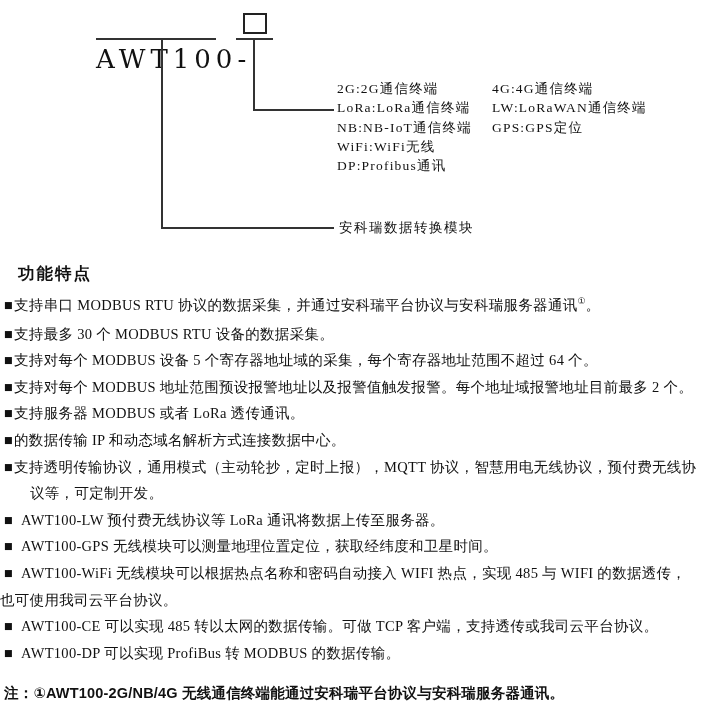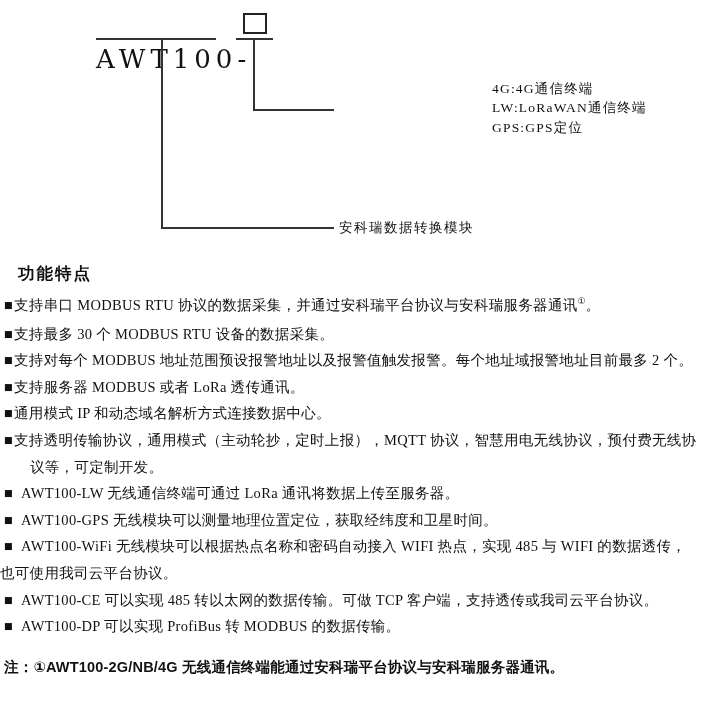--- a/index.html
+++ b/index.html
@@ -84,40 +84,48 @@
     <div class="model-title">AWT100-</div>
     <div class="model-box"></div>
 
     <div class="dline underline-a"></div>
     <div class="dline underline-b"></div>
     <div class="dline vline-a"></div>
     <div class="dline hline-a"></div>
     <div class="dline vline-b"></div>
     <div class="dline hline-b"></div>
 
+    <div class="options options-left">
+      <div>2G:2G通信终端</div>
+      <div>LoRa:LoRa通信终端</div>
+      <div>NB:NB-IoT通信终端</div>
+      <div>WiFi:WiFi无线</div>
+      <div>DP:Profibus通讯</div>
+    </div>
     <div class="options options-right">
       <div>4G:4G通信终端</div>
       <div>LW:LoRaWAN通信终端</div>
       <div>GPS:GPS定位</div>
     </div>
 
     <div class="module-label">安科瑞数据转换模块</div>
   </div>
 
   <div class="features">
     <h2 class="features-heading">功能特点</h2>
 
     <div class="feature-list">
       <div class="feature-item"><span class="bullet">■</span><span class="ftext">支持串口 MODBUS RTU 协议的数据采集，并通过安科瑞平台协议与安科瑞服务器通讯</span><span class="fsup">①</span><span class="ftext">。</span></div>
       <div class="feature-item"><span class="bullet">■</span><span class="ftext">支持最多 30 个 MODBUS RTU 设备的数据采集。</span></div>
+      <div class="feature-item"><span class="bullet">■</span><span class="ftext">支持对每个 MODBUS 设备 5 个寄存器地址域的采集，每个寄存器地址范围不超过 64 个。</span></div>
       <div class="feature-item"><span class="bullet">■</span><span class="ftext">支持对每个 MODBUS 地址范围预设报警地址以及报警值触发报警。每个地址域报警地址目前最多 2 个。</span></div>
       <div class="feature-item"><span class="bullet">■</span><span class="ftext">支持服务器 MODBUS 或者 LoRa 透传通讯。</span></div>
-      <div class="feature-item"><span class="bullet">■</span><span class="ftext">通用模式 IP 和动态域名解析方式连接数据中心。</span></div>
+      <div class="feature-item"><span class="bullet">■</span><span class="ftext">的数据传输 IP 和动态域名解析方式连接数据中心。</span></div>
       <div class="feature-item hang"><span class="bullet">■</span><span class="ftext">支持透明传输协议，通用模式（主动轮抄，定时上报），MQTT 协议，智慧用电无线协议，预付费无线协议等，可定制开发。</span></div>
-      <div class="feature-item gap"><span class="bullet">■</span><span class="ftext">AWT100-LW 无线通信终端可通过 LoRa 通讯将数据上传至服务器。</span></div>
+      <div class="feature-item gap"><span class="bullet">■</span><span class="ftext">AWT100-LW 预付费无线协议等 LoRa 通讯将数据上传至服务器。</span></div>
       <div class="feature-item gap"><span class="bullet">■</span><span class="ftext">AWT100-GPS 无线模块可以测量地理位置定位，获取经纬度和卫星时间。</span></div>
       <div class="feature-item gap outdent"><span class="bullet">■</span><span class="ftext">AWT100-WiFi 无线模块可以根据热点名称和密码自动接入 WIFI 热点，实现 485 与 WIFI 的数据透传，也可使用我司云平台协议。</span></div>
       <div class="feature-item gap"><span class="bullet">■</span><span class="ftext">AWT100-CE 可以实现 485 转以太网的数据传输。可做 TCP 客户端，支持透传或我司云平台协议。</span></div>
       <div class="feature-item gap"><span class="bullet">■</span><span class="ftext">AWT100-DP 可以实现 ProfiBus 转 MODBUS 的数据传输。</span></div>
     </div>
 
     <div class="note">注：①AWT100-2G/NB/4G 无线通信终端能通过安科瑞平台协议与安科瑞服务器通讯。</div>
   </div>
 
 </div>

